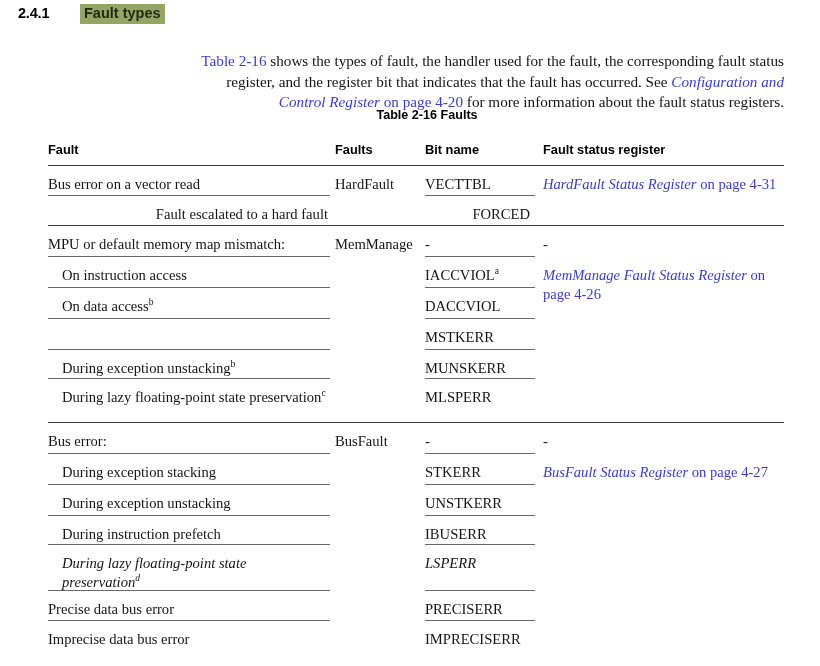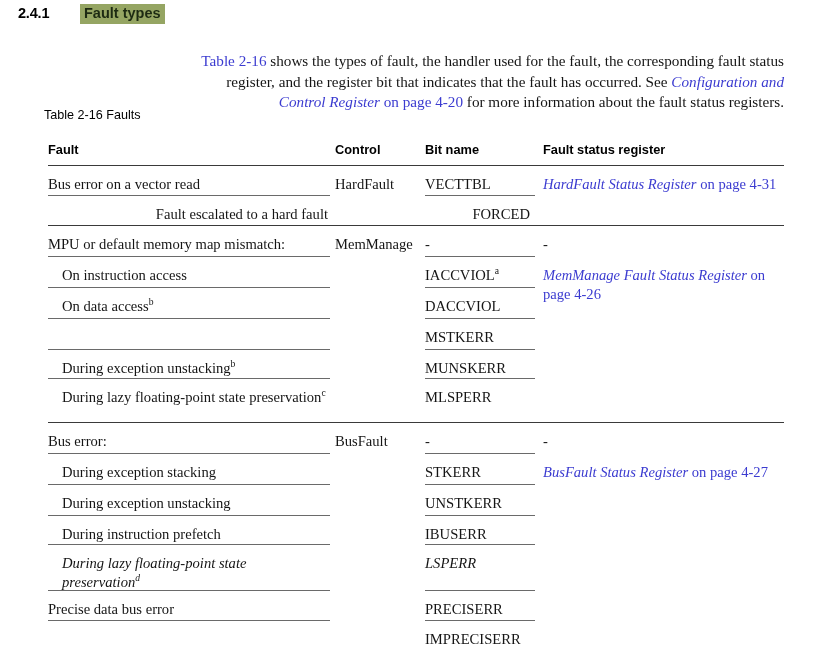--- a/index.html
+++ b/index.html
@@ -59,25 +59,25 @@
     text-align: right;
   }
   .intro-para .plain { color: #151515; }
   .intro-para .lnk { color: #3b3bd0; }
   .intro-para .lnk-i { color: #3b3bd0; font-style: italic; }
 
   
   .table-caption {
     position: absolute;
     top: 108px;
-    left: 44px;
-    width: 736px;
-    text-align: left;
-    font-family: "Liberation Sans", sans-serif;
-    font-weight: normal;
+    left: 59px;
+    width: 736px;
+    text-align: center;
+    font-family: "Liberation Sans", sans-serif;
+    font-weight: bold;
     font-size: 12.6px;
     color: #000000;
   }
 
   
   .faults-table {
     position: absolute;
     top: 136px;
     left: 48px;
     width: 736px;
@@ -151,21 +151,21 @@
 </div>
 
 <p class="intro-para"><span class="lnk">Table 2-16</span><span class="plain"> shows the types of fault, the handler used for the fault, the corresponding fault status register, and the register bit that indicates that the fault has occurred. See </span><span class="lnk-i">Configuration and Control Register</span><span class="lnk"> on page 4-20</span><span class="plain"> for more information about the fault status registers.</span></p>
 
 <div class="table-caption">Table 2-16 Faults</div>
 
 <div class="faults-table">
 
   <div class="hdr-row">
     <span class="cell c-fault">Fault</span>
-    <span class="cell c-handler">Control</span>
+    <span class="cell c-handler">Faults</span>
     <span class="cell c-bit">Bit name</span>
     <span class="cell c-fsr">Fault status register</span>
   </div>
 
   <div id="rule-layer">
       <div class="rule-full" style="top: 29px;"></div>
       <div class="rule-left" style="top: 59px;"></div>
       <div class="rule-right" style="top: 59px;"></div>
       <div class="rule-full" style="top: 89px;"></div>
       <div class="rule-left" style="top: 120px;"></div>
@@ -270,18 +270,19 @@
         <span class="cell c-bit">LSPERR</span>
         <span class="cell c-fsr"></span>
       </div>
       <div class="row" style="top: 464px; height: 24px;">
         <span class="cell c-fault">Precise data bus error</span>
         <span class="cell c-handler"></span>
         <span class="cell c-bit">PRECISERR</span>
         <span class="cell c-fsr"></span>
       </div>
       <div class="row" style="top: 494px; height: 24px;">
+        <span class="cell c-fault">Imprecise data bus error</span>
         <span class="cell c-handler"></span>
         <span class="cell c-bit">IMPRECISERR</span>
         <span class="cell c-fsr"></span>
       </div>
     </div>
 </div>
 
 </body></html>

